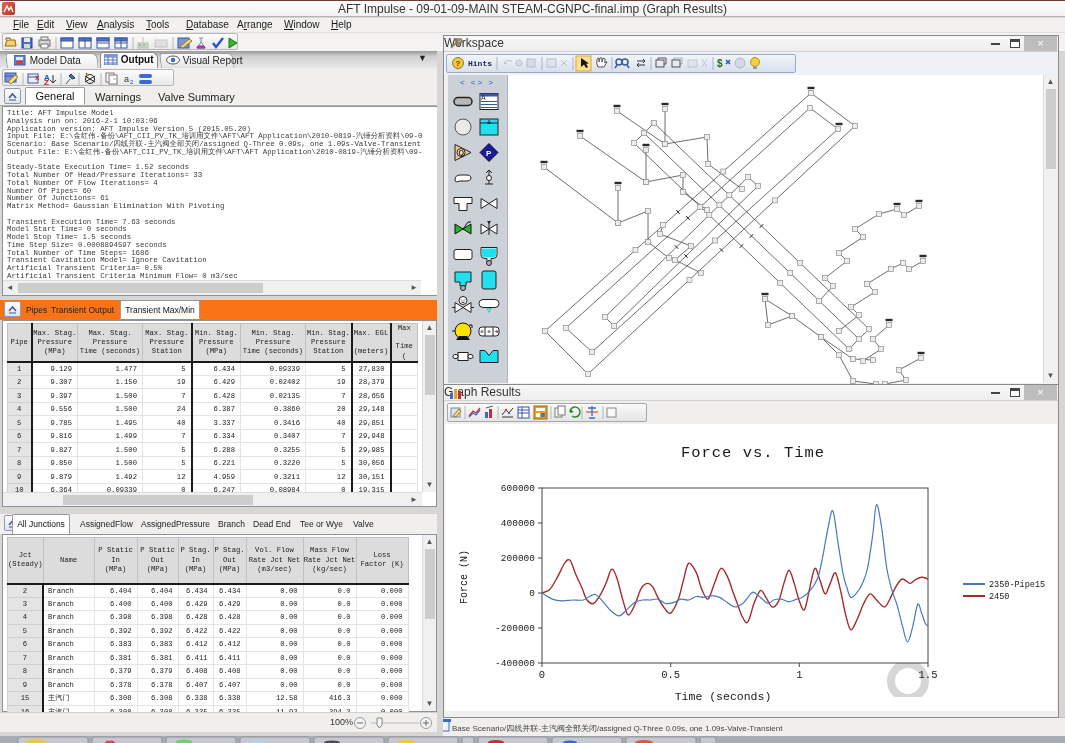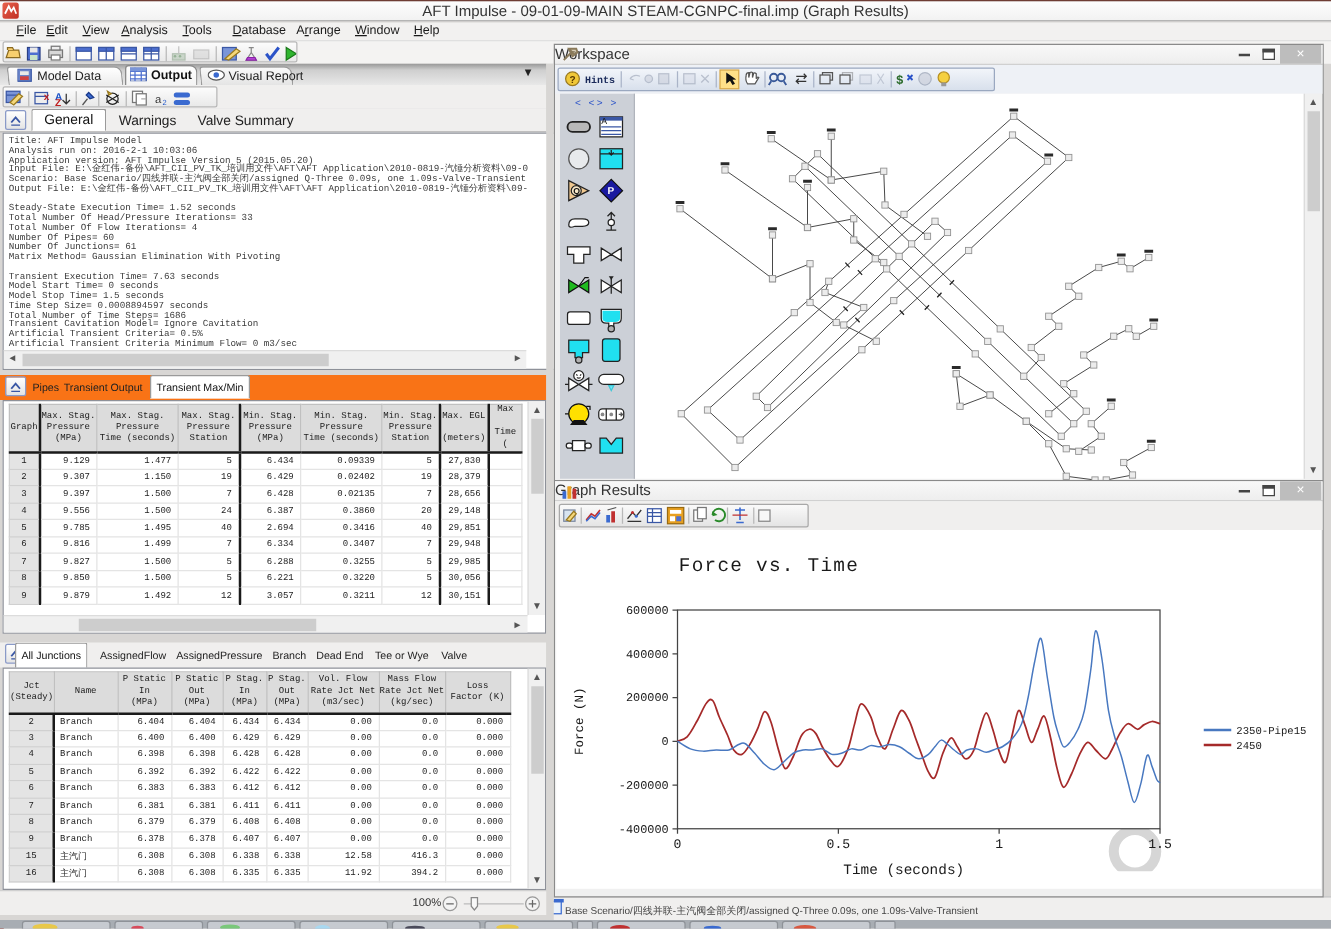--- a/index.html
+++ b/index.html
@@ -238,21 +238,21 @@
         <col style="width:65px">
         <col style="width:49px">
         <col style="width:49px">
         <col style="width:65px">
         <col style="width:46px">
         <col style="width:39px">
         <col style="width:27px">
       </colgroup>
 <tbody>
         <tr style="height:33px">
-          <th>Graph</th>
+          <th>Pipe</th>
           <th class="thickb">Max. Stag.<br>Pressure<br>(MPa)</th>
           <th>Max. Stag.<br>Pressure<br>Time (seconds)</th>
           <th>Max. Stag.<br>Pressure<br>Station</th>
           <th class="thickb">Min. Stag.<br>Pressure<br>(MPa)</th>
           <th>Min. Stag.<br>Pressure<br>Time (seconds)</th>
           <th>Min. Stag.<br>Pressure<br>Station</th>
           <th class="thickb">Max. EGL<br><br>(meters)</th>
           <th>Max<br><br>Time (</th>
         </tr>
 <tr class="hb">
@@ -297,21 +297,21 @@
           <td>0.3860</td>
           <td>20</td>
           <td class="thickb">29,148</td>
           <td></td>
         </tr>
 <tr>
           <td class="rn">5</td>
           <td class="thickb">9.785</td>
           <td>1.495</td>
           <td>40</td>
-          <td class="thickb">2.694</td>
+          <td class="thickb">3.337</td>
           <td>0.3416</td>
           <td>40</td>
           <td class="thickb">29,851</td>
           <td></td>
         </tr>
 <tr>
           <td class="rn">6</td>
           <td class="thickb">9.816</td>
           <td>1.499</td>
           <td>7</td>
@@ -341,24 +341,35 @@
           <td>0.3220</td>
           <td>5</td>
           <td class="thickb">30,056</td>
           <td></td>
         </tr>
 <tr>
           <td class="rn">9</td>
           <td class="thickb">9.879</td>
           <td>1.492</td>
           <td>12</td>
-          <td class="thickb">3.057</td>
+          <td class="thickb">4.959</td>
           <td>0.3211</td>
           <td>12</td>
           <td class="thickb">30,151</td>
+          <td></td>
+        </tr>
+<tr>
+          <td class="rn">10</td>
+          <td class="thickb">6.364</td>
+          <td>0.09339</td>
+          <td>0</td>
+          <td class="thickb">6.247</td>
+          <td>0.08984</td>
+          <td>0</td>
+          <td class="thickb">19,315</td>
           <td></td>
         </tr>
 </tbody>
     </table>
 <div class="vscroll" style="position:absolute;right:0;top:0;width:14px;height:171px">
       <div class="sarr" style="top:0">▲</div>
       <div class="sarr" style="bottom:0">▼</div>
       <div class="thumb" style="left:2px;top:14px;width:10px;height:60px"></div>
     </div>
 <div class="hscroll" style="position:absolute;left:0;bottom:0;width:419px;height:14px">
@@ -387,21 +398,21 @@
         <col style="width:51px">
         <col style="width:43px">
         <col style="width:41px">
         <col style="width:35px">
         <col style="width:33px">
         <col style="width:57px">
         <col style="width:53px">
         <col style="width:52px">
       </colgroup>
 <tbody>
-        <tr style="height:33px">
+        <tr style="height:46px">
           <th>Jct<br>(Steady)</th>
           <th>Name</th>
           <th>P Static<br>In<br>(MPa)</th>
           <th>P Static<br>Out<br>(MPa)</th>
           <th>P Stag.<br>In<br>(MPa)</th>
           <th>P Stag.<br>Out<br>(MPa)</th>
           <th>Vol. Flow<br>Rate Jct Net<br>(m3/sec)</th>
           <th>Mass Flow<br>Rate Jct Net<br>(kg/sec)</th>
           <th>Loss<br>Factor (K)</th>
         </tr>
@@ -1004,21 +1015,21 @@
 <g stroke="#3a6ad0" fill="none">
             <path d="M140 4 L148 4 M144 2 L144 12 M141 14 L147 14" stroke-width="1.3"></path>
             <path d="M138 8 L150 8" stroke="#c03030"></path>
           </g>
 <line x1="155" y1="2" x2="155" y2="15" stroke="#b8b8b8"></line>
 <rect x="159" y="4" width="9" height="9" fill="#f8f8f8" stroke="#888"></rect>
 </svg>
 </div>
 </div>
 <div id="grcontent" style="position:absolute;left:1px;top:39px;right:1px;bottom:6px;background:#fff">
-<div style="position:absolute;left:98px;top:20px;width:420px;font-family:'Liberation Mono',monospace;font-size:15.5px;letter-spacing:1px;color:#1a1a1a">Force vs. Time</div>
+<div style="position:absolute;left:98px;top:20px;width:420px;text-align:center;font-family:'Liberation Mono',monospace;font-size:15.5px;letter-spacing:1px;color:#1a1a1a">Force vs. Time</div>
 <svg id="chartsvg" width="614" height="273" style="position:absolute;left:0;top:0">
         <circle cx="463" cy="257" r="17" fill="none" stroke="#d6d6d6" stroke-width="8"></circle>
         <rect x="97" y="64" width="386" height="175" fill="#fff" stroke="#444" stroke-width="1"></rect>
         <line x1="93" y1="64" x2="97" y2="64" stroke="#444"></line>
         <text x="90" y="67" text-anchor="end" font-family="Liberation Mono" font-size="9.5" fill="#1a1a1a">600000</text>
         <line x1="93" y1="99" x2="97" y2="99" stroke="#444"></line>
         <text x="90" y="102" text-anchor="end" font-family="Liberation Mono" font-size="9.5" fill="#1a1a1a">400000</text>
         <line x1="93" y1="134" x2="97" y2="134" stroke="#444"></line>
         <text x="90" y="137" text-anchor="end" font-family="Liberation Mono" font-size="9.5" fill="#1a1a1a">200000</text>
         <line x1="93" y1="169" x2="97" y2="169" stroke="#444"></line>

